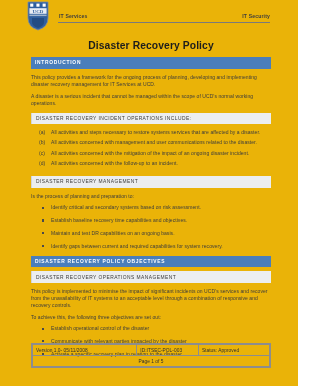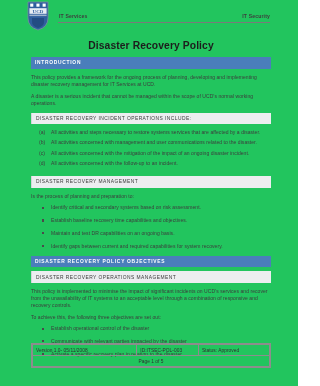--- a/index.html
+++ b/index.html
@@ -14,21 +14,21 @@
     font-family: "Liberation Sans", sans-serif;
     color: #333333;
     position: relative;
   }
 
   .page {
     width: 298px;
     height: 386px;
     position: relative;
     box-sizing: border-box;
-    background: #22c55e;
+    background: #eab308;
   }
 
   
   .masthead {
     position: relative;
     height: 34px;
   }
   .logo {
     position: absolute;
     left: 27px;

